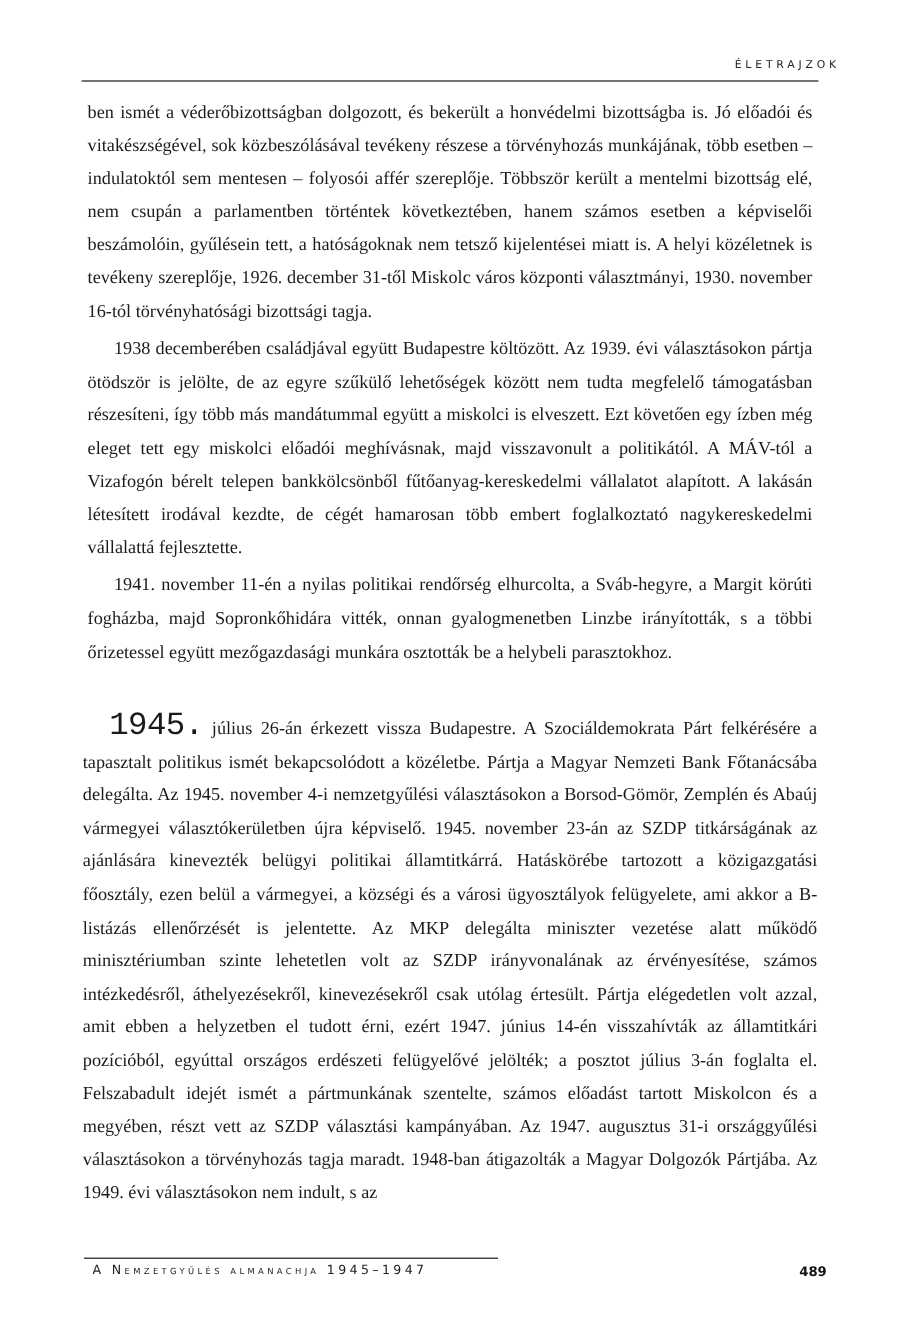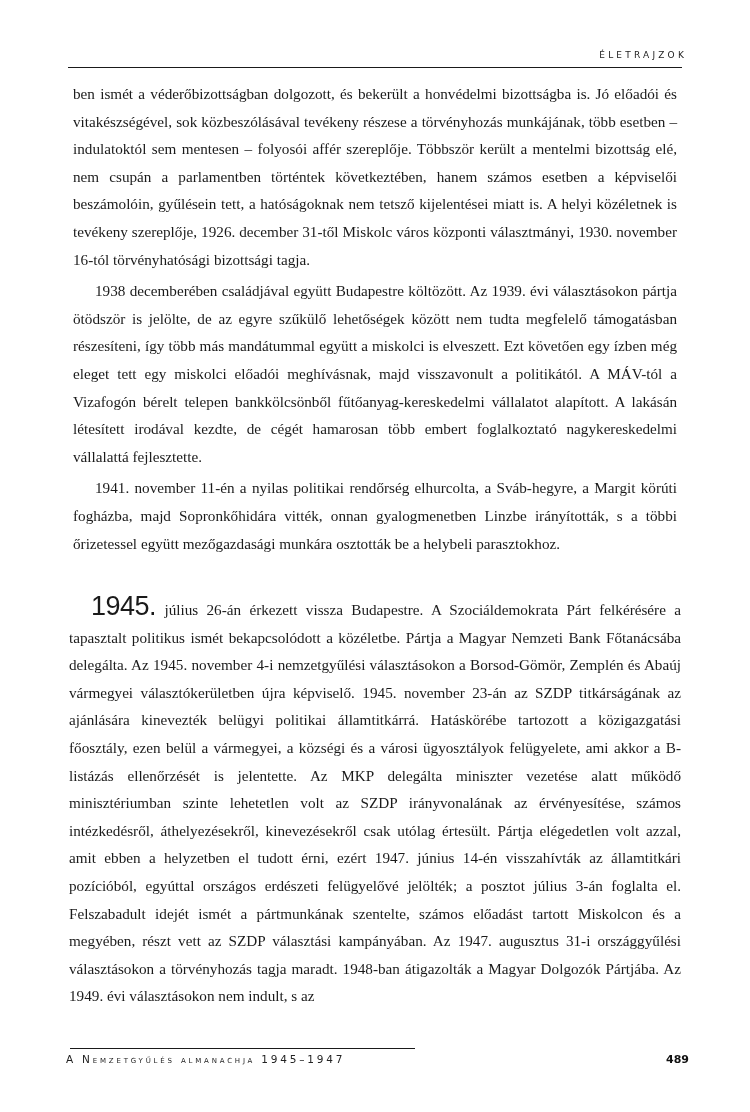--- a/index.html
+++ b/index.html
@@ -10,21 +10,21 @@
   body {
     width: 750px;
     height: 1112px;
     position: relative;
     overflow: hidden;
     color: #1a1a1a;
   }
   .running-head {
     position: absolute;
     top: 50px;
-    right: 63px;
+    right: 50px;
     font-family: "DejaVu Sans", sans-serif;
     font-size: 9px;
     letter-spacing: 3.2px;
     color: #222;
   }
   .top-rule {
     position: absolute;
     top: 67px;
     left: 68px;
     width: 614px;
@@ -58,35 +58,35 @@
     line-height: 27.6px;
     text-align: justify;
   }
   .section p {
     margin: 0;
     text-indent: 22px;
   }
   .dropyear {
     font-size: 27px;
     line-height: 1;
-    font-family: Liberation Sans, sans-serif;
+    font-family: Liberation Mono, monospace;
     letter-spacing: -0.5px;
   }
   .bottom-rule {
     position: absolute;
     top: 1048px;
     left: 70px;
     width: 345px;
     height: 1px;
     background: #1a1a1a;
   }
   .footer-left {
     position: absolute;
     top: 1053px;
-    left: 66px;
+    left: 77px;
     font-family: "DejaVu Sans", sans-serif;
     font-size: 10.5px;
     letter-spacing: 2.8px;
     color: #222;
     font-variant: small-caps;
   }
   .footer-page {
     position: absolute;
     top: 1053px;
     right: 61px;

